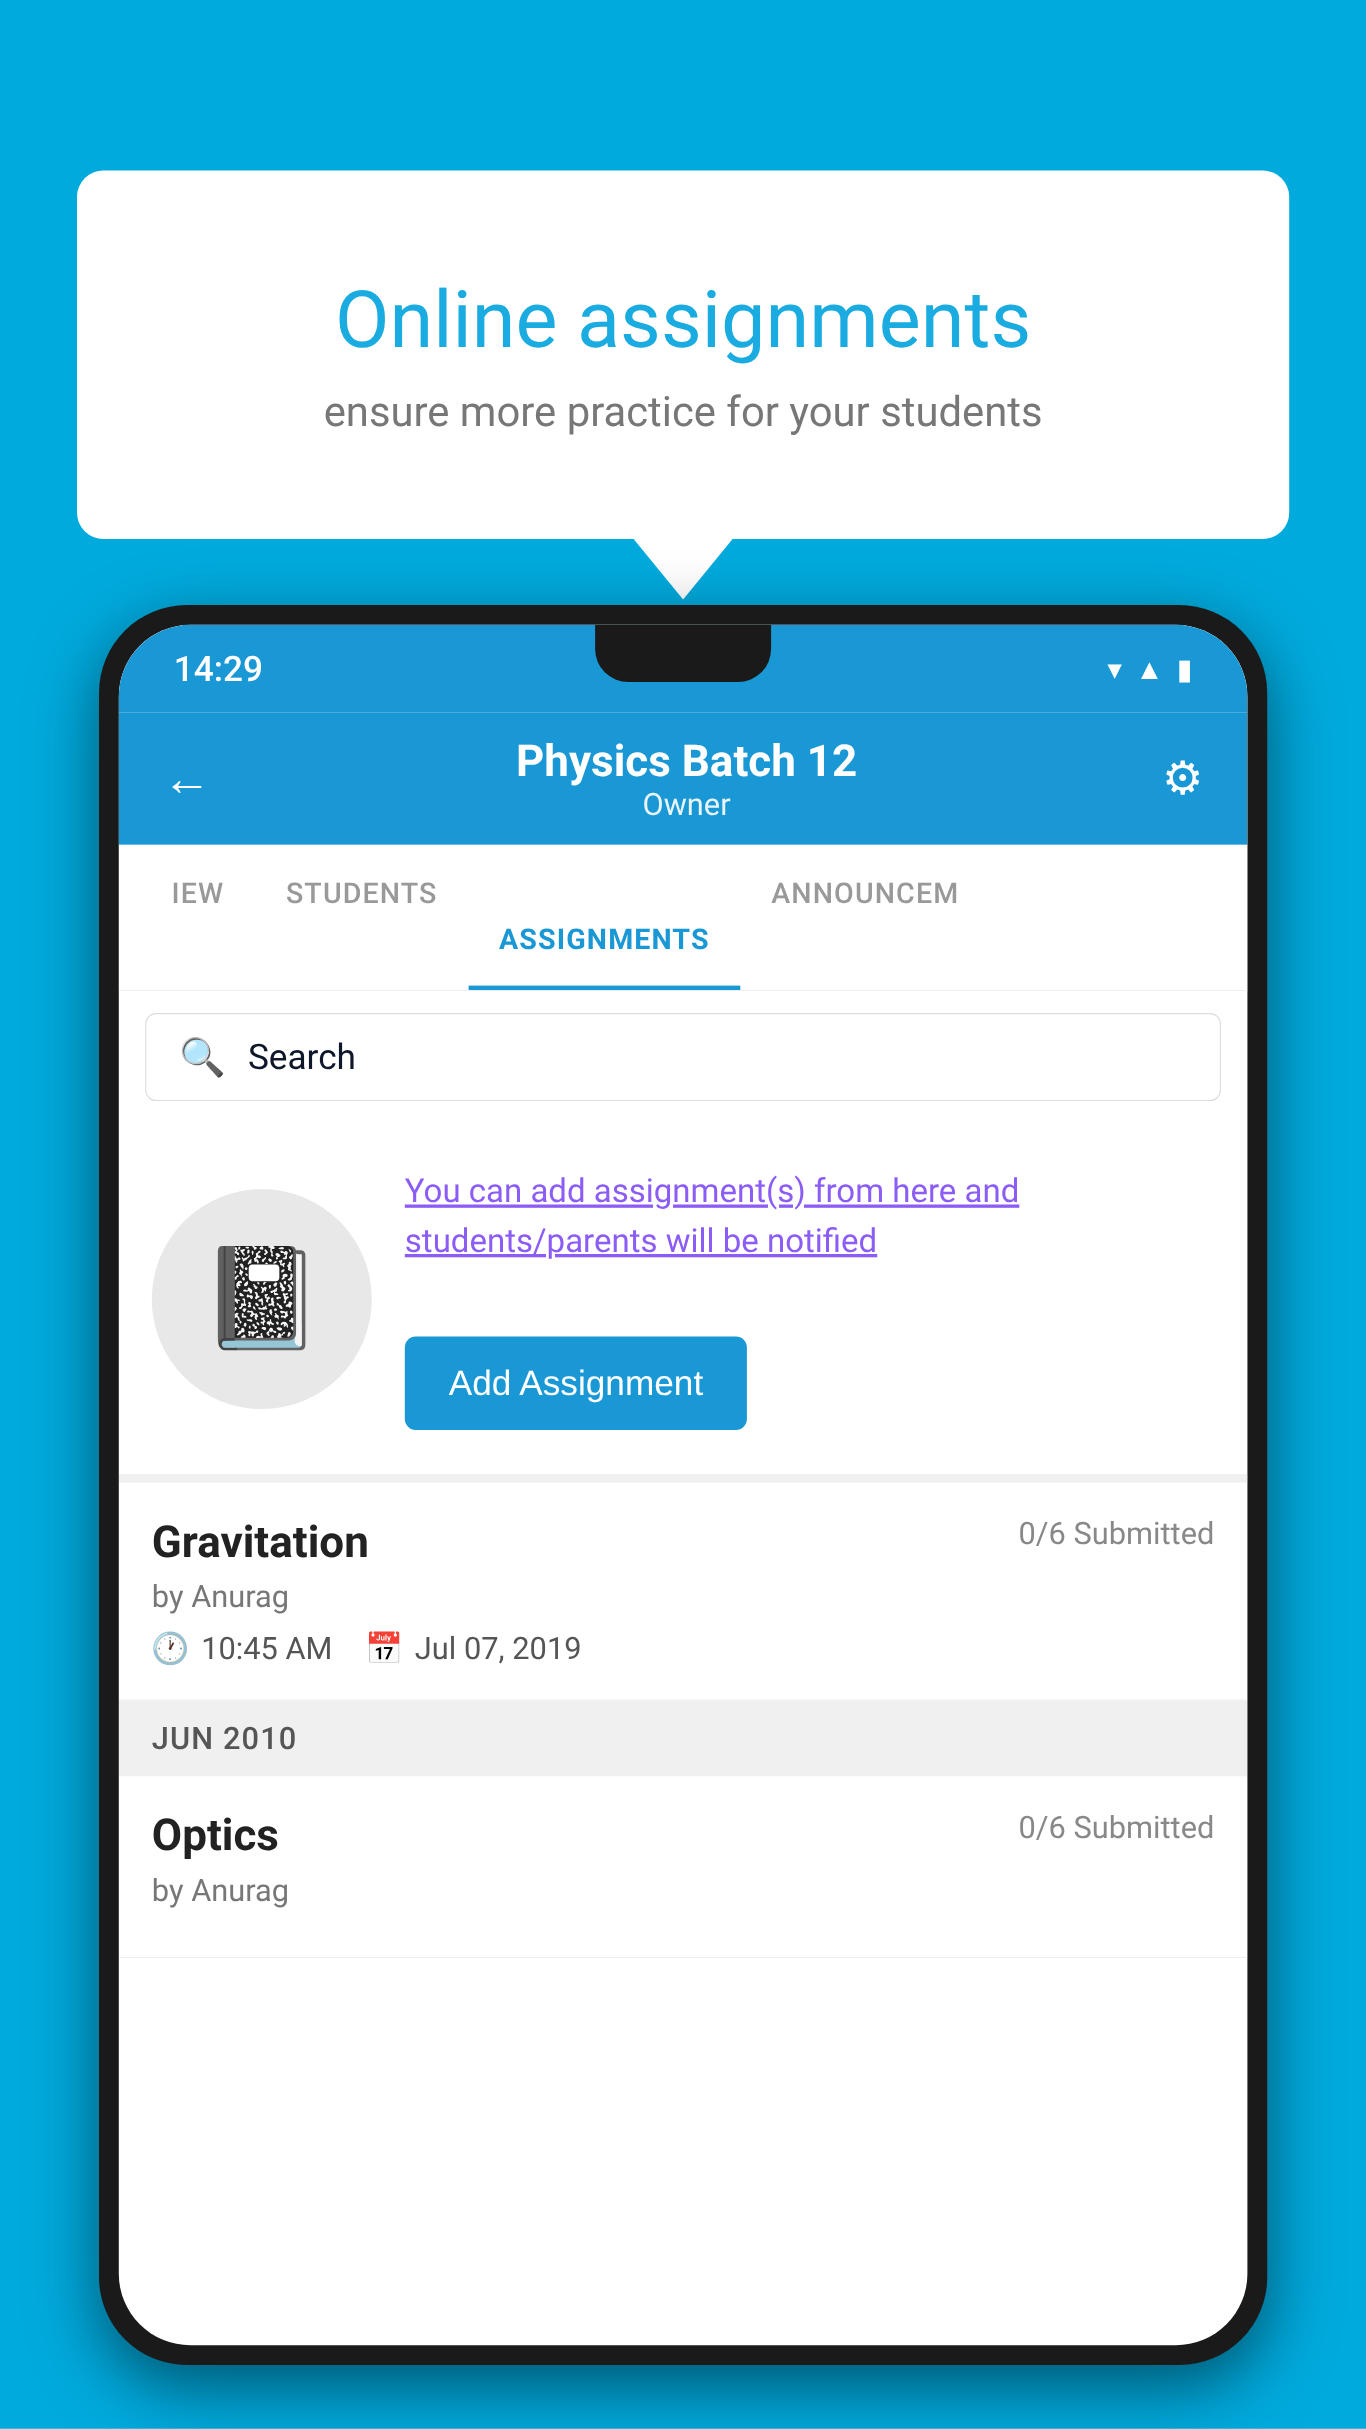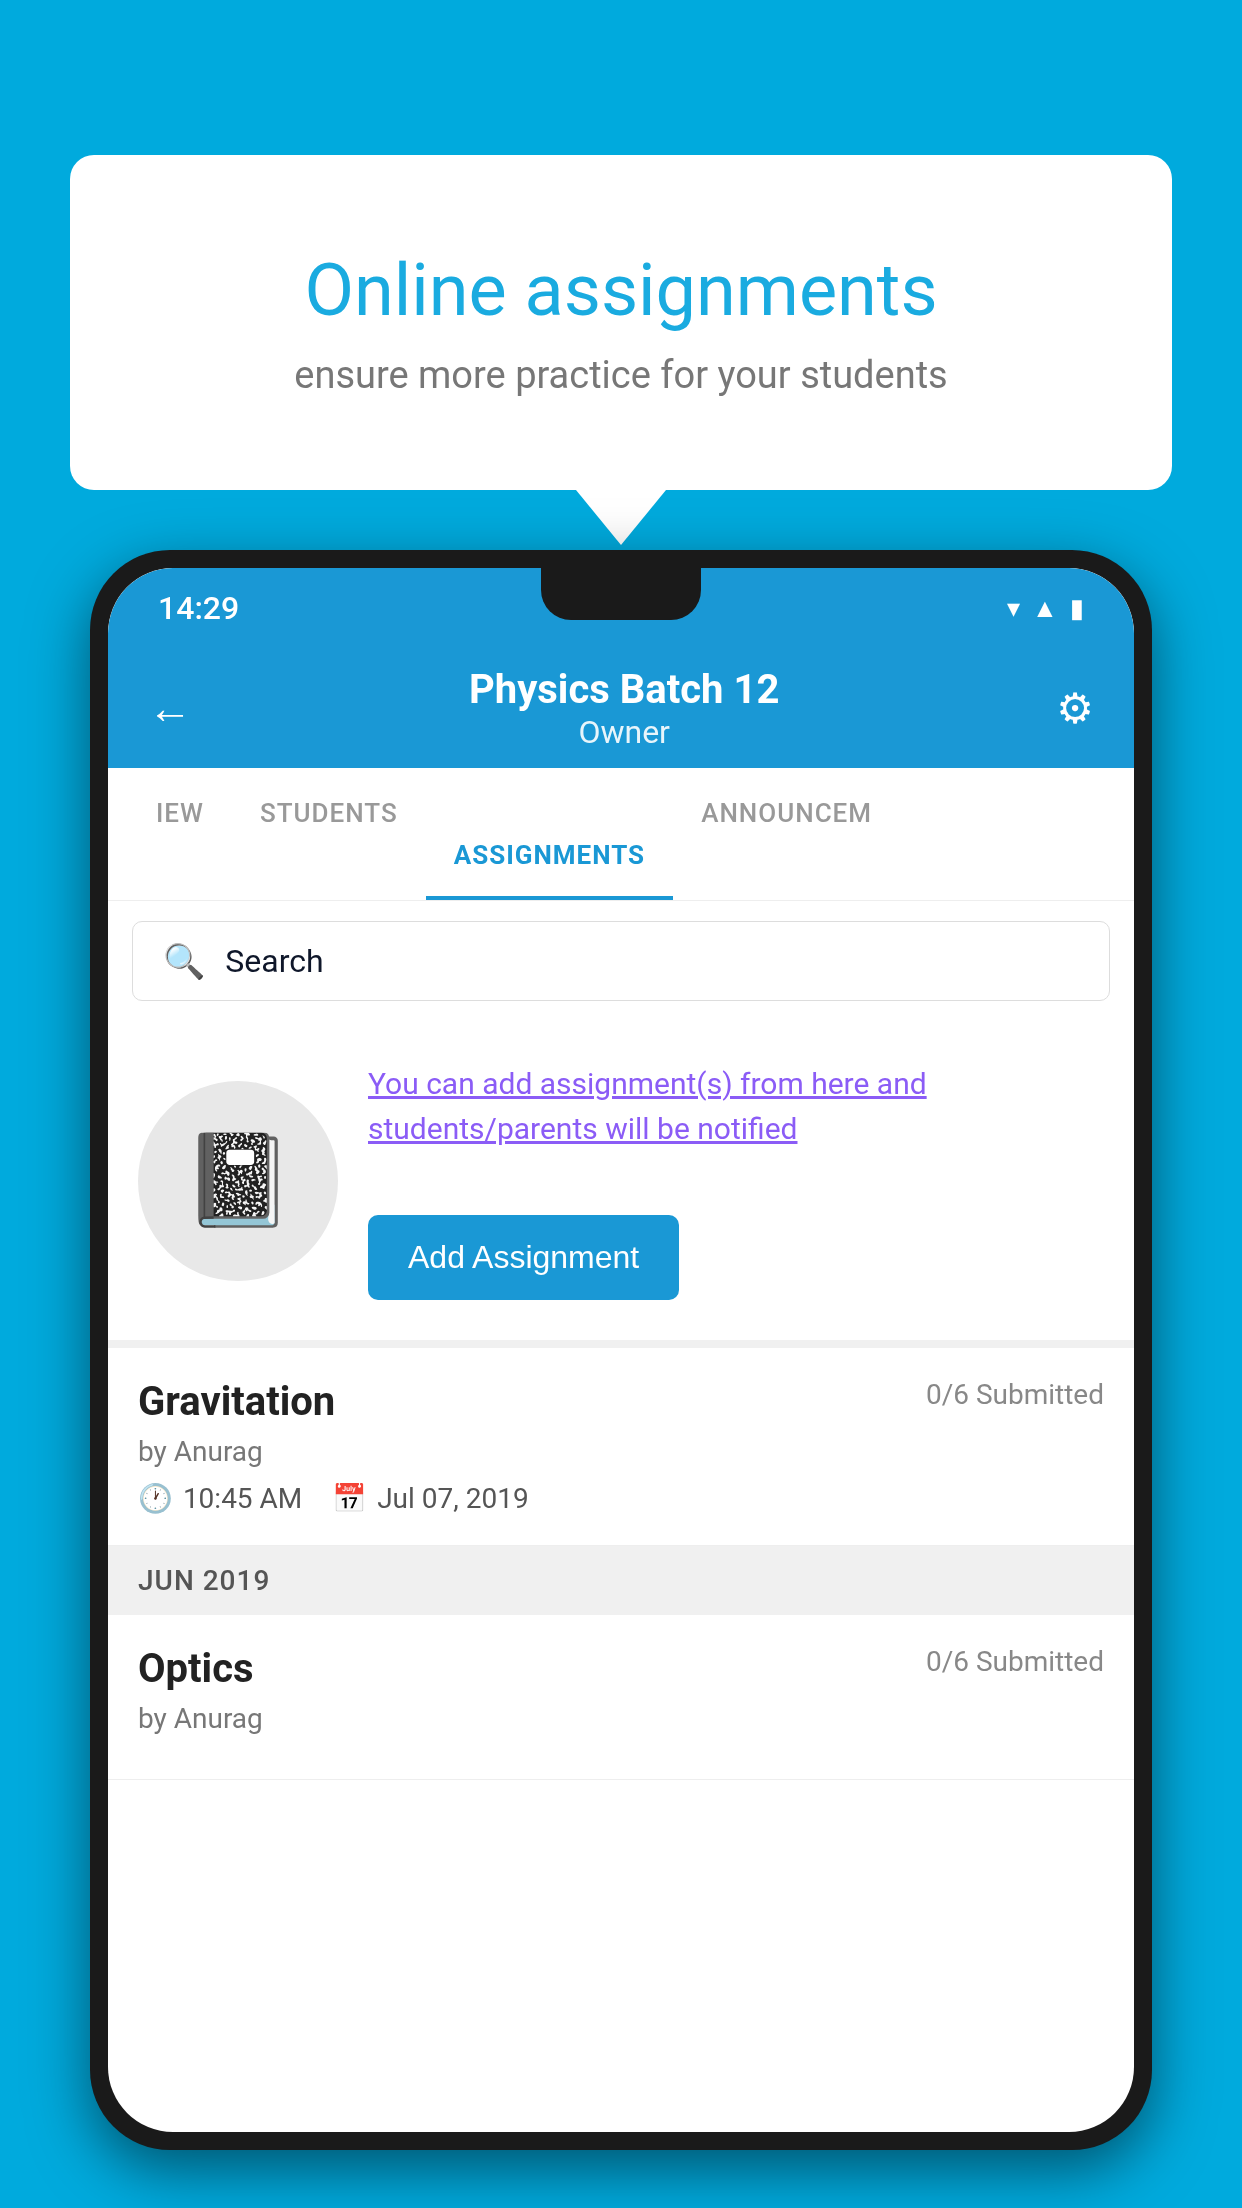--- a/index.html
+++ b/index.html
@@ -146,21 +146,21 @@
     }
 
     .header-title {
       color: white;
       font-size: 40px;
       font-weight: 700;
     }
 
     .header-subtitle {
       color: rgba(255,255,255,0.9);
-      font-size: 32px;
+      font-size: 28px;
     }
 
     .header-gear {
       color: white;
       font-size: 42px;
       cursor: pointer;
     }
 
     
     .tabs-bar {
@@ -425,21 +425,21 @@
               <span>10:45 AM</span>
             </div>
             <div class="meta-item">
               <span class="meta-icon">📅</span>
               <span>Jul 07, 2019</span>
             </div>
           </div>
         </div>
 
         <div class="section-header">
-          <span class="section-header-text">JUN 2019</span>
+          <span class="section-header-text">JUN 2010</span>
         </div>
 
         <div class="assignment-item">
           <div class="assignment-top-row">
             <span class="assignment-name">Optics</span>
             <span class="assignment-submitted">0/6 Submitted</span>
           </div>
           <div class="assignment-by">by Anurag</div>
         </div>
 

